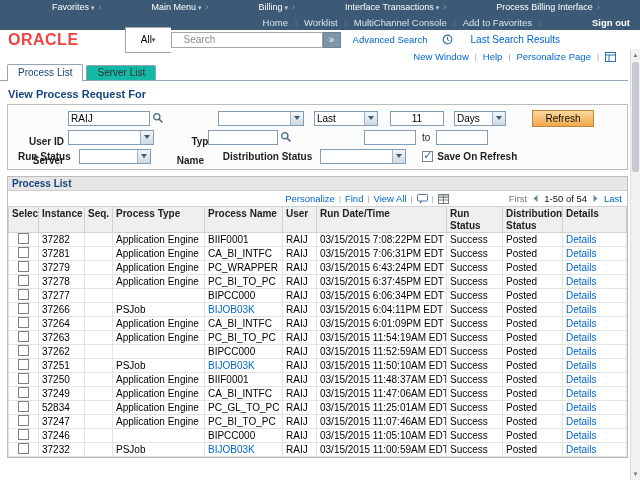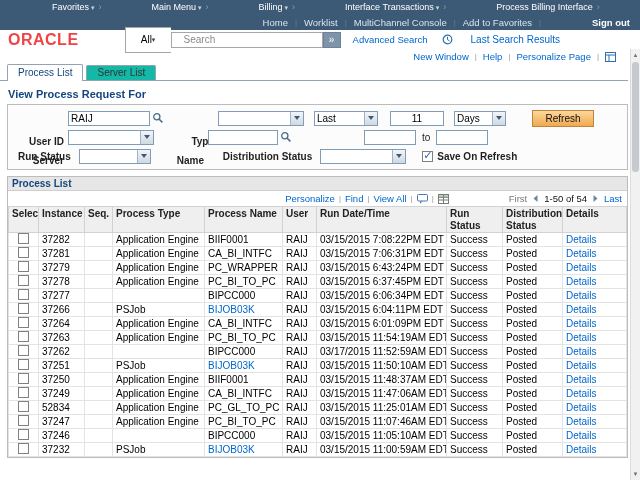--- a/index.html
+++ b/index.html
@@ -368,21 +368,21 @@
             <td>Posted</td>
             <td class="link">Details</td>
           </tr>
           <tr>
             <td class="c-center"><span class="cb"></span></td>
             <td>37262</td>
             <td></td>
             <td></td>
             <td class="">BIPCC000</td>
             <td>RAIJ</td>
-            <td>03/17/2015 11:52:59AM EDT</td>
+            <td>03/15/2015 11:52:59AM EDT</td>
             <td>Success</td>
             <td>Posted</td>
             <td class="link">Details</td>
           </tr>
           <tr>
             <td class="c-center"><span class="cb"></span></td>
             <td>37251</td>
             <td></td>
             <td>PSJob</td>
             <td class="link">BIJOB03K</td>

